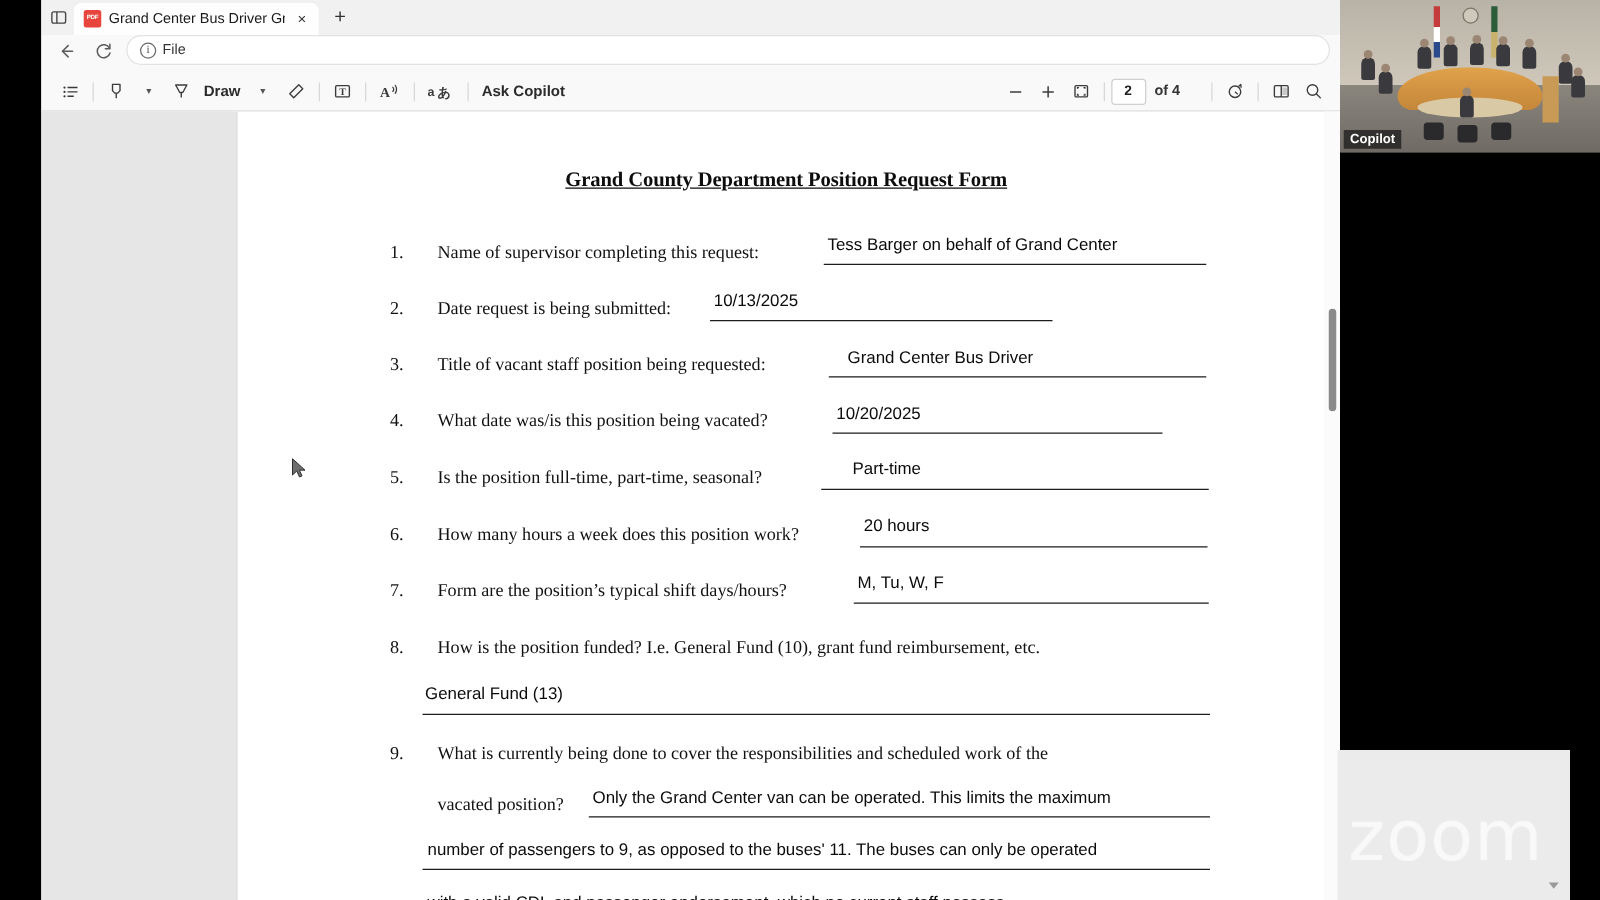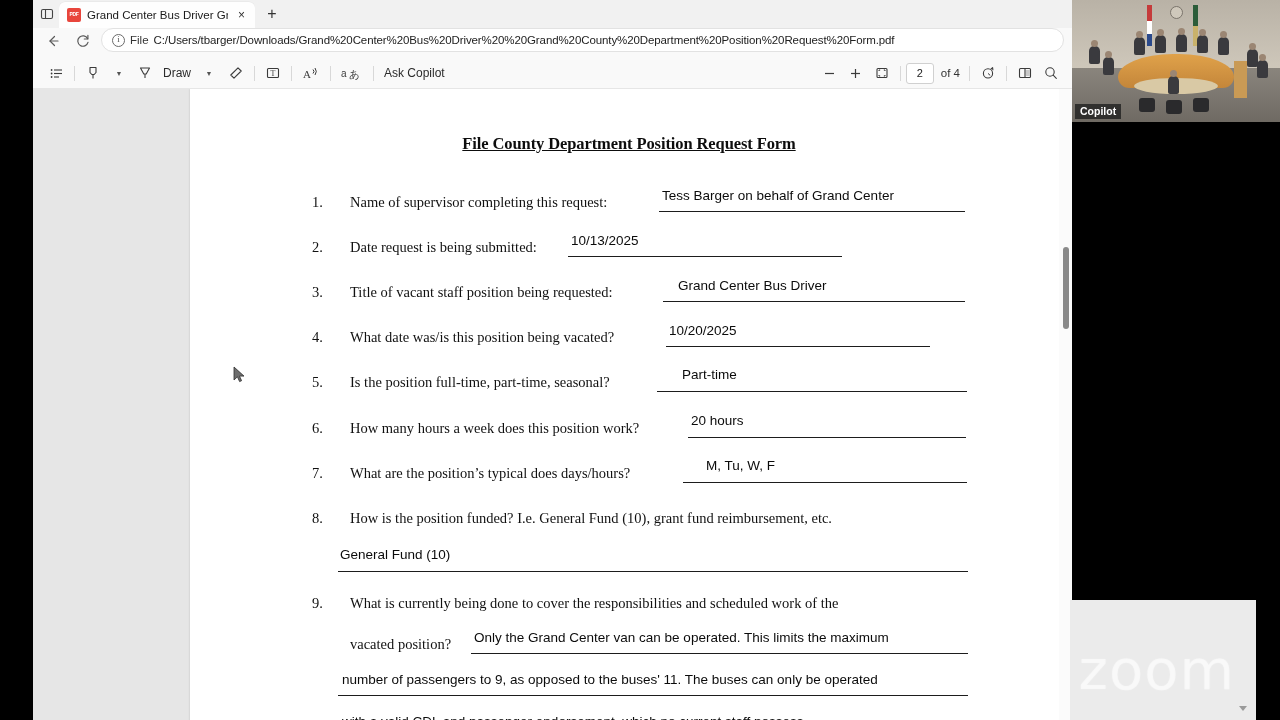--- a/index.html
+++ b/index.html
@@ -92,36 +92,37 @@
     font-size: 11.5px; color: #222; white-space: nowrap; overflow: hidden;
     flex: 1 1 auto; letter-spacing: -0.1px;
   }
 
   
   .pdftoolbar {
     height: 31px; background: #f9f9f9;
     border-bottom: 1px solid #e6e6e6;
     display: flex; align-items: center; padding: 0 8px 0 10px;
     gap: 0px;
+    font-weight: bold;
   }
   .tb-item {
     height: 24px; min-width: 26px; padding: 0 5px;
     display: flex; align-items: center; justify-content: center; gap: 4px;
     color: #3b3b3b; font-size: 12px; border-radius: 4px;
   }
   .tb-sep { width: 1px; height: 15px; background: #d8d8d8; margin: 0 5px; }
   .tb-caret { font-size: 7px; color: #555; }
   .tb-spacer { flex: 1 1 auto; }
   .tb-label { font-size: 12px; color: #2b2b2b; white-space: nowrap; }
   .pagebox {
     width: 28px; height: 21px; background: #fff; border: 1px solid #d0d0d0;
     border-radius: 3px; display: flex; align-items: center; justify-content: center;
     font-size: 11px; color: #222;
   }
-  .pageof { font-size: 11.5px; color: #333; margin-left: 7px; margin-right: 4px; white-space: nowrap; }
+  .pageof { font-size: 11.5px; color: #333; margin-left: 7px; margin-right: 20px; white-space: nowrap; }
 
   
   .viewer {
     flex: 1 1 auto; position: relative; background: #e6e6e6;
     overflow: hidden;
   }
   .page {
     position: absolute; left: 157px; top: 0px; width: 878px; height: 1135px;
     background: #ffffff;
     box-shadow: 0 0 2px rgba(0,0,0,0.18);
@@ -267,21 +268,20 @@
       </div>
       <div class="navbtn">
         <svg width="16" height="16" viewBox="0 0 16 16">
           <path d="M12.6 5.6 A5.2 5.2 0 1 0 13 9.4" fill="none" stroke="#5a5a5a" stroke-width="1.2" stroke-linecap="round"></path>
           <path d="M12.9 2.4 L12.9 6.0 L9.3 6.0" fill="none" stroke="#5a5a5a" stroke-width="1.2" stroke-linecap="round" stroke-linejoin="round"></path>
         </svg>
       </div>
       <div class="omnibox">
         <div class="omni-info"></div>
         <div class="omni-scheme">File</div>
-        <div class="omni-url">C:/Users/tbarger/Downloads/Grand%20Center%20Bus%20Driver%20%20Grand%20County%20Department%20Position%20Request%20Form.pdf</div>
       </div>
     </div>
 
     <div class="pdftoolbar">
       <div class="tb-item">
         <svg width="15" height="15" viewBox="0 0 15 15">
           <circle cx="2.6" cy="4" r="0.9" fill="#3b3b3b"></circle>
             <line x1="5" y1="4" x2="13" y2="4" stroke="#3b3b3b" stroke-width="1.1"></line>
           <circle cx="2.6" cy="7.5" r="0.9" fill="#3b3b3b"></circle>
             <line x1="5" y1="7.5" x2="13" y2="7.5" stroke="#3b3b3b" stroke-width="1.1"></line>
@@ -382,21 +382,21 @@
     </div>
 
     <div class="viewer">
       <div class="page">
         <div class="doc">
 
           <div class="seal">
             
           </div>
 
-          <div class="doc-title">File County Department Position Request Form</div>
+          <div class="doc-title">Grand County Department Position Request Form</div>
 
           <div class="qitem" style="top:198px">
             <div class="qnum">1.</div>
             <div class="qtext">Name of supervisor completing this request:</div>
             <div class="answer" style="left:472px; top:-6px">Tess Barger on behalf of Grand Center</div>
             <div class="ansline" style="left:469px; top:17px; width:306px"></div>
           </div>
 
           <div class="qitem" style="top:243px">
             <div class="qnum">2.</div>
@@ -428,29 +428,29 @@
 
           <div class="qitem" style="top:424px">
             <div class="qnum">6.</div>
             <div class="qtext">How many hours a week does this position work?</div>
             <div class="answer" style="left:501px; top:-7px">20 hours</div>
             <div class="ansline" style="left:498px; top:17px; width:278px"></div>
           </div>
 
           <div class="qitem" style="top:469px">
             <div class="qnum">7.</div>
-            <div class="qtext">What are the position’s typical does days/hours?</div>
-            <div class="answer" style="left:516px; top:-7px">M, Tu, W, F</div>
+            <div class="qtext">Form are the position’s typical shift days/hours?</div>
+            <div class="answer" style="left:496px; top:-7px">M, Tu, W, F</div>
             <div class="ansline" style="left:493px; top:17px; width:284px"></div>
           </div>
 
           <div class="qitem" style="top:514px">
             <div class="qnum">8.</div>
             <div class="qtext">How is the position funded? I.e. General Fund (10), grant fund reimbursement, etc.</div>
-            <div class="answer" style="left:150px; top:37px">General Fund (10)</div>
+            <div class="answer" style="left:150px; top:37px">General Fund (13)</div>
             <div class="ansline" style="left:148px; top:61px; width:630px"></div>
           </div>
 
           <div class="qitem" style="top:599px">
             <div class="qnum">9.</div>
             <div class="qtext">What is currently being done to cover the responsibilities and scheduled work of the</div>
             <div class="qtext" style="top:41px">vacated position?</div>
             <div class="answer" style="left:284px; top:35px">Only the Grand Center van can be operated. This limits the maximum</div>
             <div class="ansline" style="left:281px; top:58px; width:497px"></div>
             <div class="answer" style="left:152px; top:77px">number of passengers to 9, as opposed to the buses' 11. The buses can only be operated</div>

